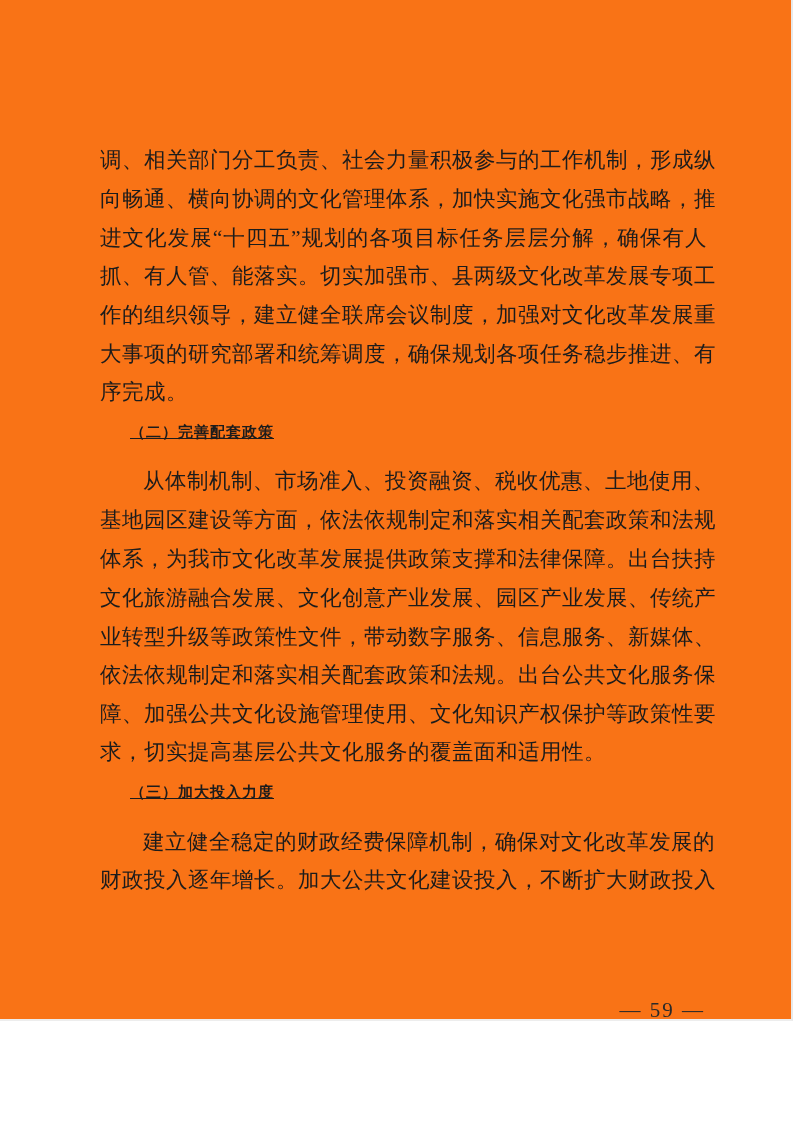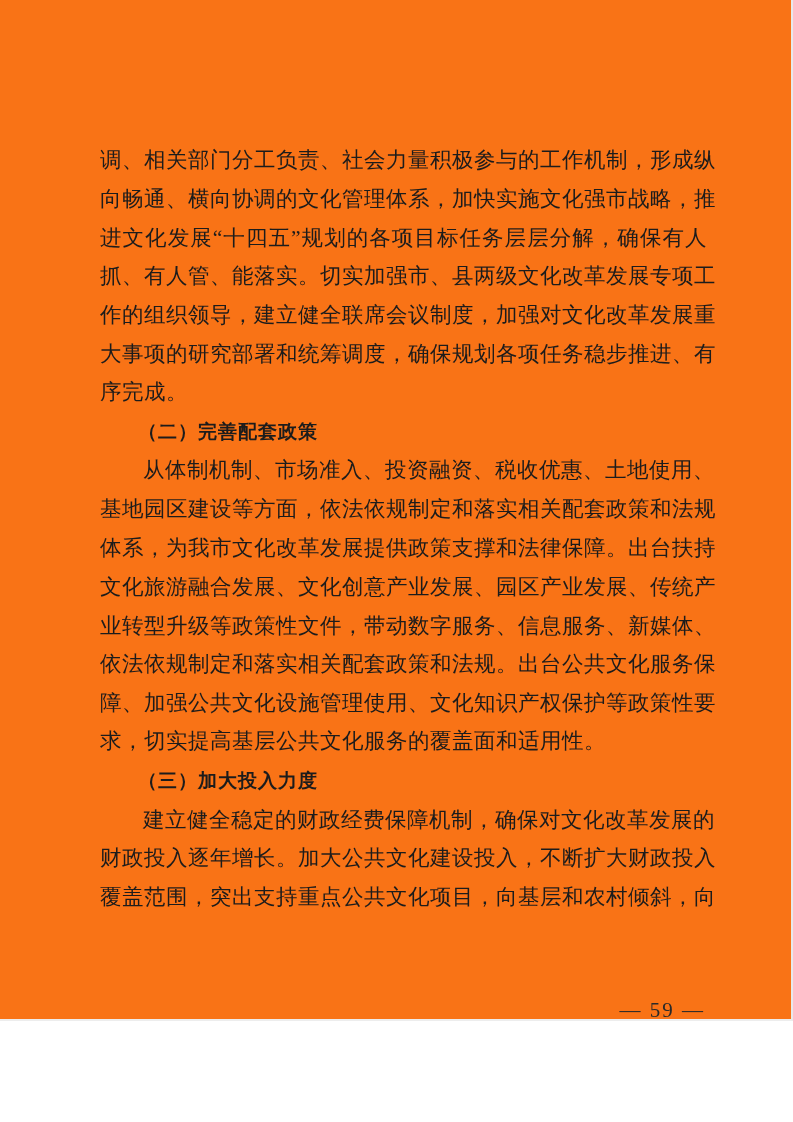--- a/index.html
+++ b/index.html
@@ -34,29 +34,31 @@
     text-justify: inter-character;
     letter-spacing: 0.5px;
   }
   .line.short {
     text-align: left;
     text-align-last: left;
     font-family: Liberation Mono, monospace;
   }
   .line.indent {
     text-indent: 2em;
+    margin-top: 11px;
   }
   .heading {
-    font-size: 19px;
+    font-size: 15px;
     line-height: 38.8px;
     font-weight: bold;
     text-indent: 2em;
     text-align: center;
     text-align-last: left;
     letter-spacing: 1px;
+    text-decoration: underline;
   }
   .footer {
     position: absolute;
     right: 86px;
     top: 998px;
     font-size: 21px;
     letter-spacing: 2px;
     color: #2a2a2a;
     font-family: "Liberation Serif", "DejaVu Serif", serif;
   }
@@ -89,20 +91,19 @@
       <div class="line">依法依规制定和落实相关配套政策和法规。出台公共文化服务保</div>
       <div class="line">障、加强公共文化设施管理使用、文化知识产权保护等政策性要</div>
       <div class="line short">求，切实提高基层公共文化服务的覆盖面和适用性。</div>
     </div>
 
     <div class="heading">（三）加大投入力度</div>
 
     <div>
       <div class="line indent">建立健全稳定的财政经费保障机制，确保对文化改革发展的</div>
       <div class="line">财政投入逐年增长。加大公共文化建设投入，不断扩大财政投入</div>
-      <div class="line">覆盖范围，突出支持重点公共文化项目，向基层和农村倾斜，向</div>
     </div>
 
   </div>
 
   <div class="footer">— 59 —</div>
 
 </div>
 
 </body></html>

